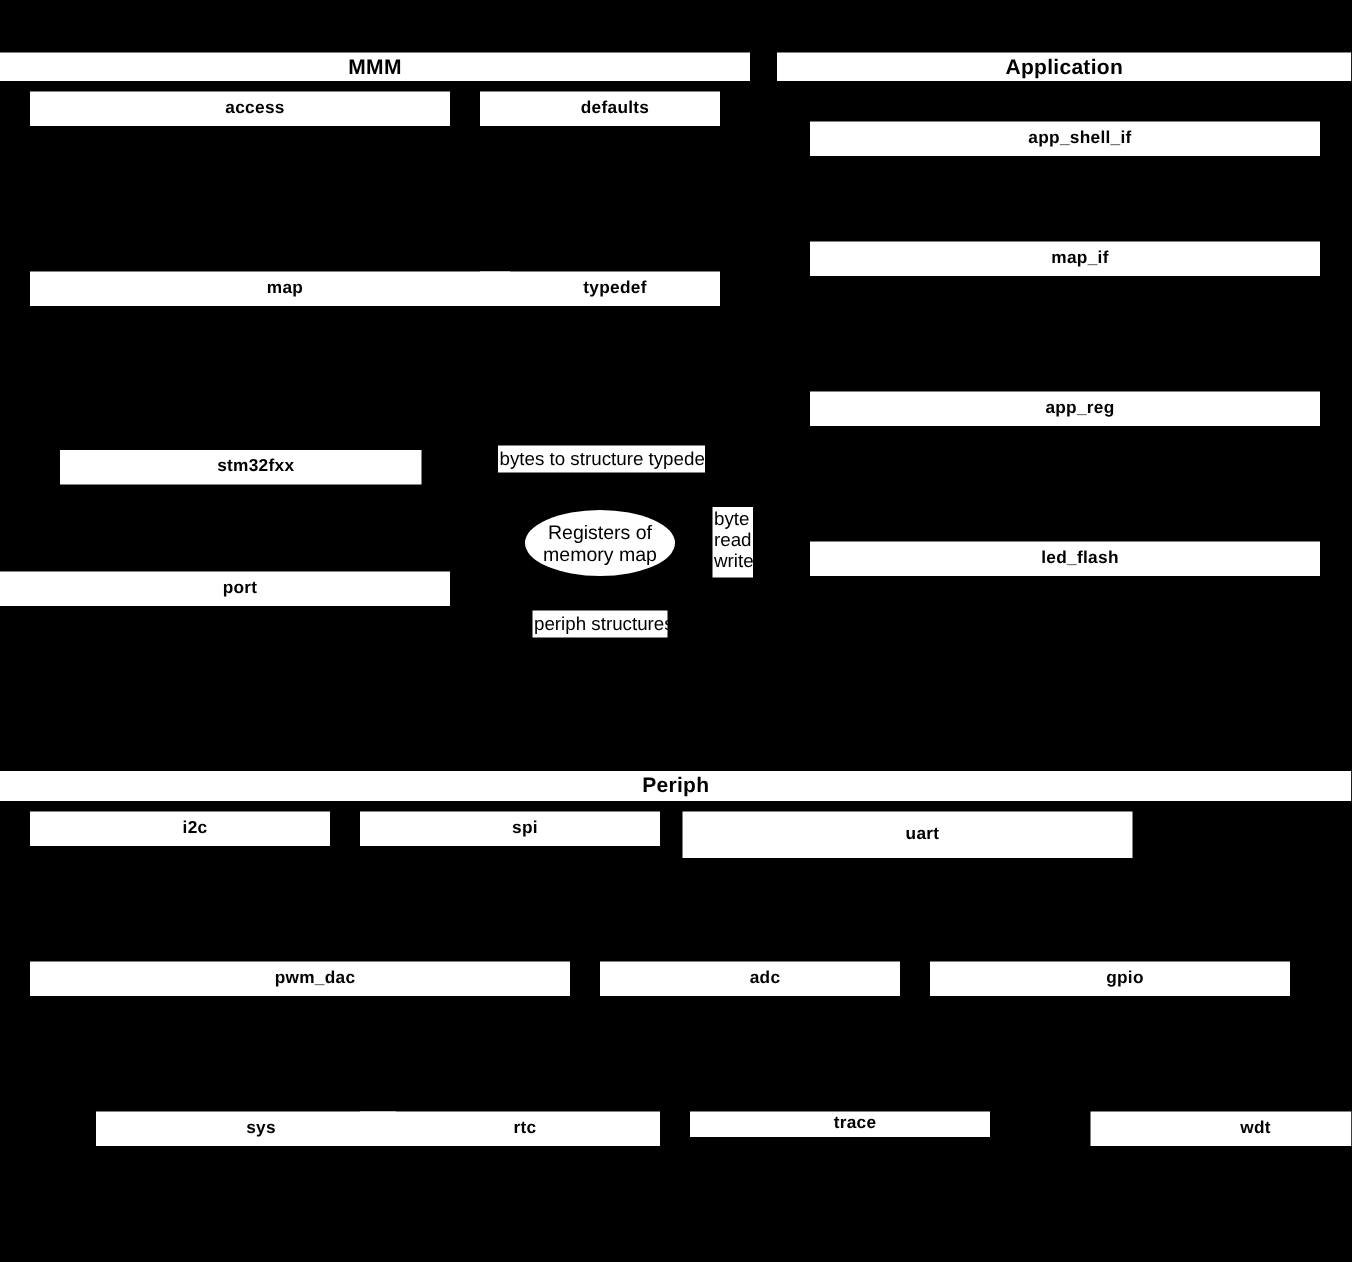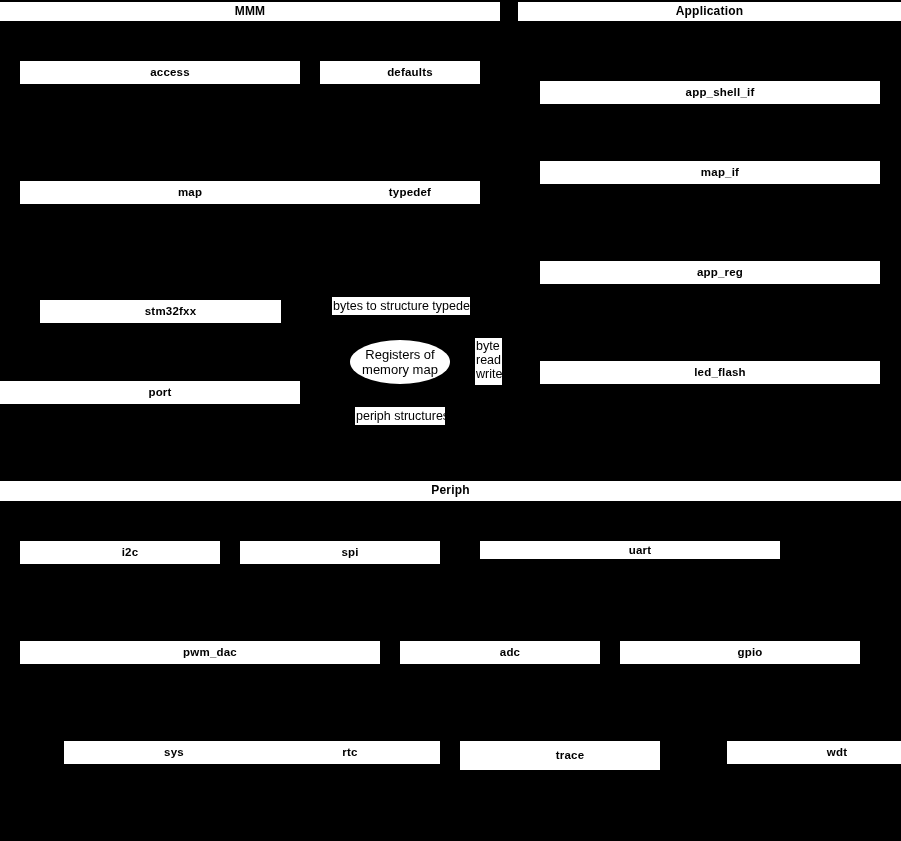--- a/index.html
+++ b/index.html
@@ -27,22 +27,23 @@
     display: flex;
     align-items: center;
     justify-content: center;
     text-align: center;
     line-height: 1.1;
     white-space: nowrap;
   }
   
   .group-header {
     font-weight: bold;
-    font-size: 12px;
+    font-size: 14px;
     letter-spacing: 0.2px;
+    margin-top: 33px;
   }
   
   .module {
     font-weight: bold;
     font-size: 11.5px;
     letter-spacing: 0.2px;
     padding-left: 20px;
   }
   
   .label {
@@ -127,29 +128,29 @@
     <span>read</span>
     <span>write</span>
   </div>
 
   <div class="label" style="left:355px; top:407px; width:90px; height:18px;">periph structures</div>
 
   <div class="node module" style="left:20px; top:541px; width:200px; height:23px;">i2c</div>
 
   <div class="node module" style="left:240px; top:541px; width:200px; height:23px;">spi</div>
 
-  <div class="node module" style="left:480px; top:541px; width:300px; height:18px;text-align:right;">uart</div>
+  <div class="node module" style="left:455px; top:541px; width:300px; height:31px;text-align:right;">uart</div>
 
   <div class="node module" style="left:20px; top:641px; width:360px; height:23px;">pwm_dac</div>
 
   <div class="node module" style="left:400px; top:641px; width:200px; height:23px;">adc</div>
 
   <div class="node module" style="left:620px; top:641px; width:240px; height:23px;">gpio</div>
 
   <div class="node module" style="left:20px; top:741px; width:200px; height:23px;margin-left:44px;">sys</div>
 
   <div class="node module" style="left:240px; top:741px; width:200px; height:23px;">rtc</div>
 
-  <div class="node module" style="left:460px; top:741px; width:200px; height:29px;">trace</div>
+  <div class="node module" style="left:460px; top:741px; width:200px; height:17px;">trace</div>
 
   <div class="node module" style="left:680px; top:741px; width:200px; height:23px;margin-left:47px;">wdt</div>
 
 </div>
 
 </body></html>

